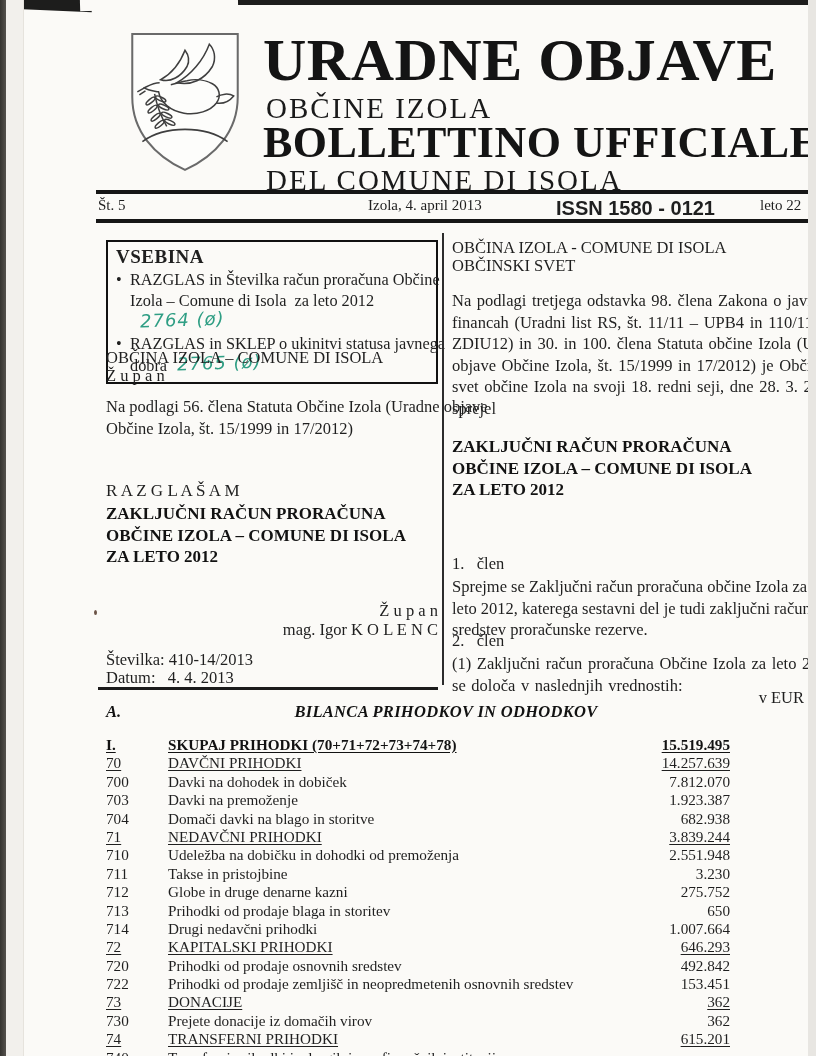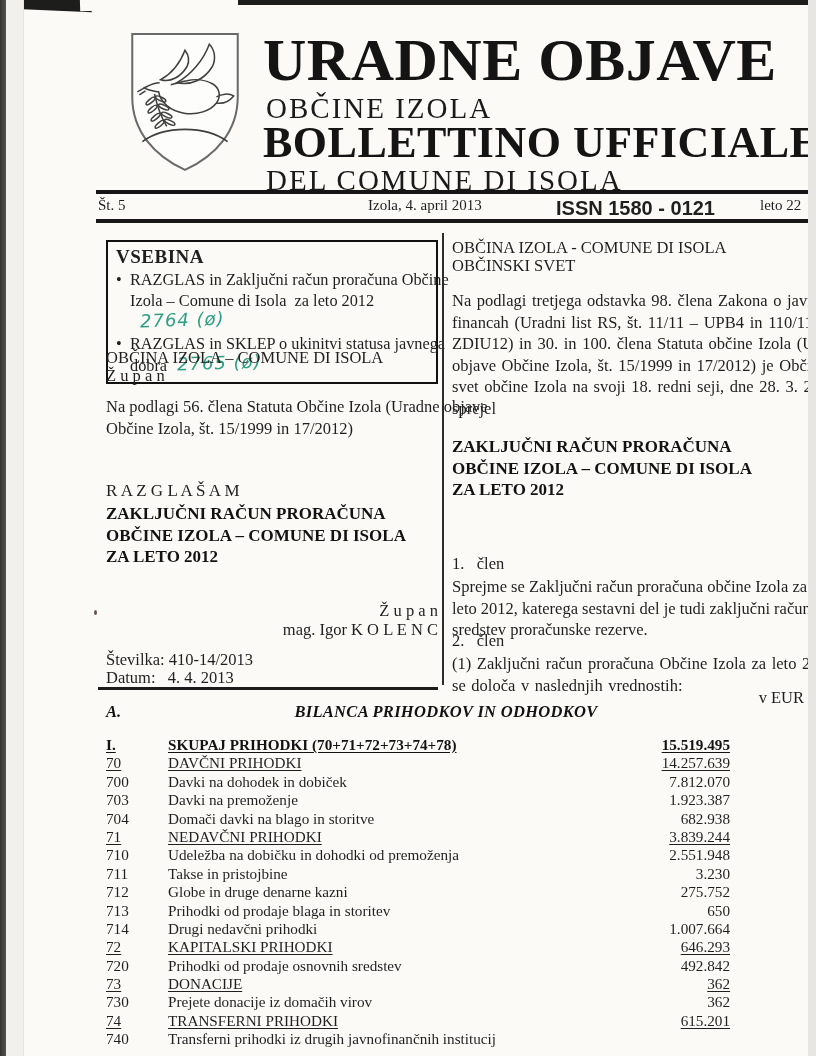--- a/index.html
+++ b/index.html
@@ -102,21 +102,21 @@
   <div class="abs info info-issn">ISSN 1580 - 0121</div>
   <div class="abs info info-year">leto 22</div>
   <div class="abs rule2"></div>
 
   <div class="abs toc">
     <div class="toc-title">VSEBINA</div>
     <div>
         <div class="toc-item">
         <span class="toc-bullet">•</span>
         <span class="toc-text">
-          <span class="line">RAZGLAS in Zaključni račun proračuna Občine</span><br>
+          <span class="line">RAZGLAS in Številka račun proračuna Občine</span><br>
           <span class="line">Izola – Comune di Isola  za leto 2012</span><span class="handwrite">2764 (ø)</span>
         </span>
       </div>
         <div class="toc-item">
         <span class="toc-bullet">•</span>
         <span class="toc-text">
           <span class="line">RAZGLAS in SKLEP o ukinitvi statusa javnega</span><br>
           <span class="line">dobra</span><span class="handwrite">2765 (ø)</span>
         </span>
       </div>
@@ -237,20 +237,25 @@
       <div class="trow s-underline">
       <span class="tcode">72</span>
       <span class="tlabel">KAPITALSKI PRIHODKI</span>
       <span class="tamount">646.293</span>
     </div>
       <div class="trow s-plain">
       <span class="tcode">720</span>
       <span class="tlabel">Prihodki od prodaje osnovnih sredstev</span>
       <span class="tamount">492.842</span>
     </div>
+      <div class="trow s-plain">
+      <span class="tcode">722</span>
+      <span class="tlabel">Prihodki od prodaje zemljišč in neopredmetenih osnovnih sredstev</span>
+      <span class="tamount">153.451</span>
+    </div>
       <div class="trow s-underline">
       <span class="tcode">73</span>
       <span class="tlabel">DONACIJE</span>
       <span class="tamount">362</span>
     </div>
       <div class="trow s-plain">
       <span class="tcode">730</span>
       <span class="tlabel">Prejete donacije iz domačih virov</span>
       <span class="tamount">362</span>
     </div>

